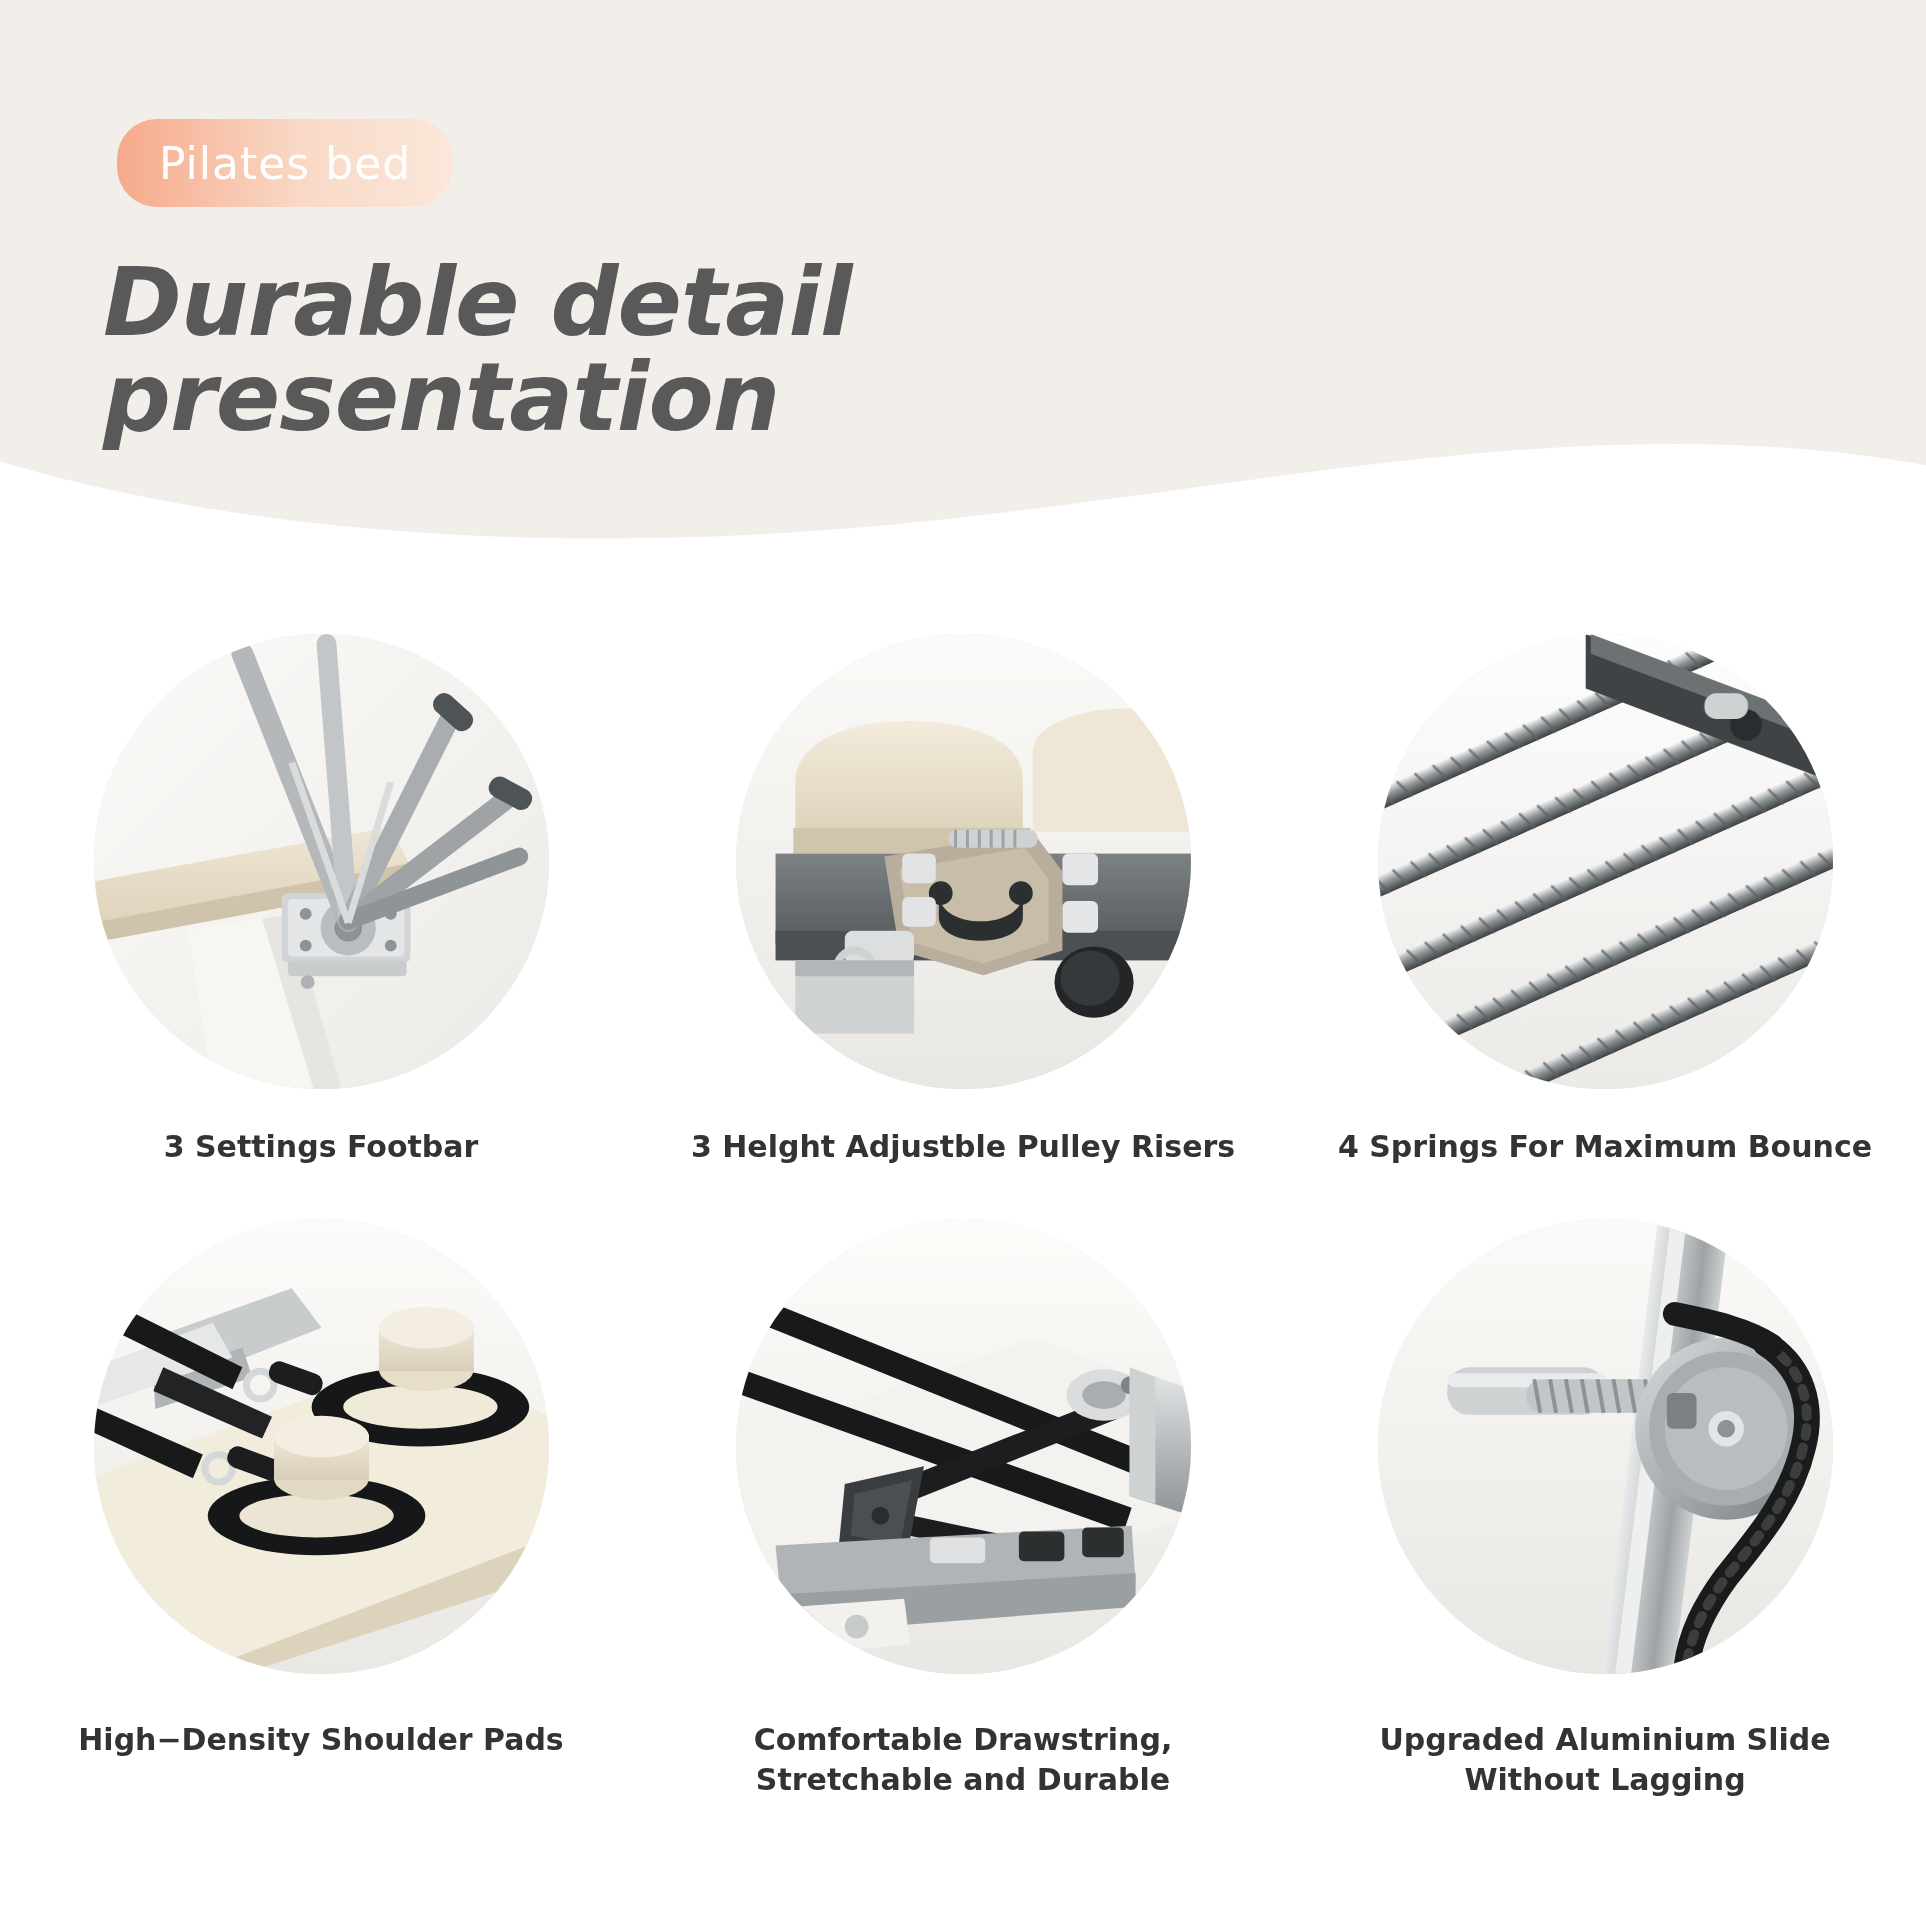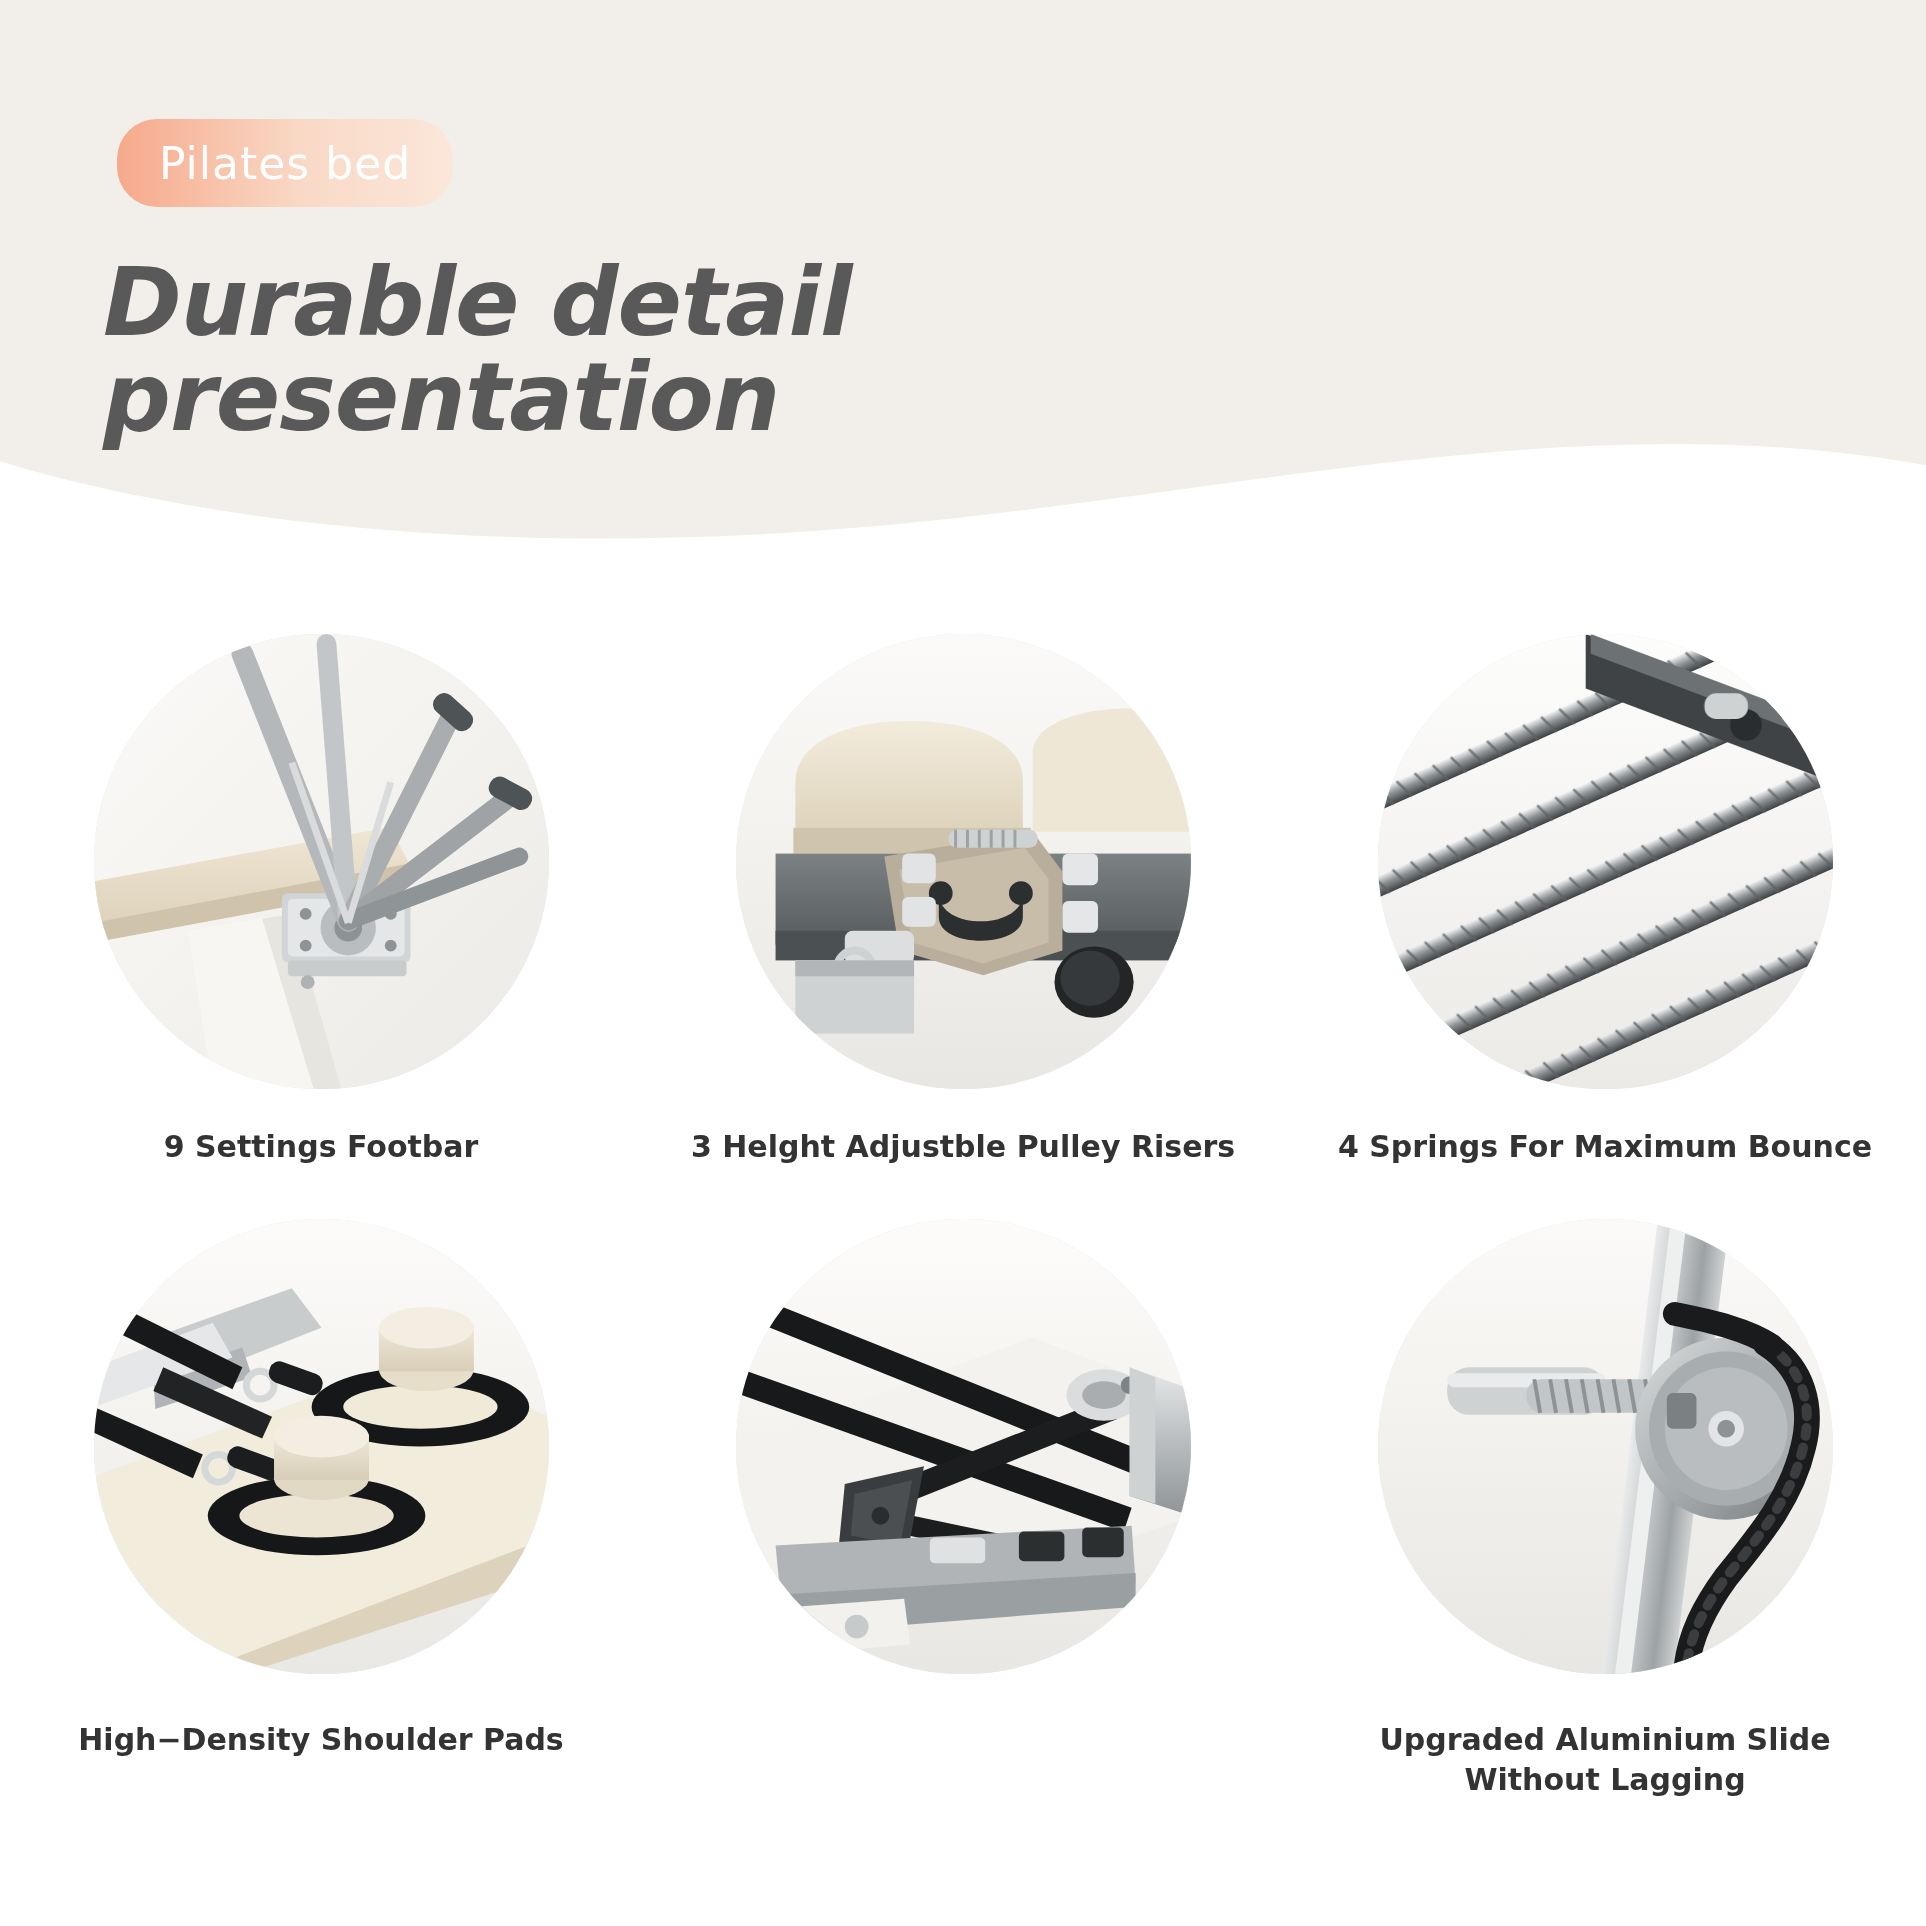--- a/index.html
+++ b/index.html
@@ -173,21 +173,21 @@
             <rect x="340" y="68" width="46" height="22" rx="10" fill="#4e5356" transform="rotate(42 363 79)"></rect>
             <rect x="398" y="150" width="46" height="22" rx="10" fill="#4e5356" transform="rotate(28 421 161)"></rect>
 
             <line x1="257" y1="292" x2="200" y2="130" stroke="#d9dbdc" stroke-width="7"></line>
             <line x1="257" y1="292" x2="300" y2="150" stroke="#d9dbdc" stroke-width="7"></line>
             <rect x="196" y="330" width="120" height="16" rx="4" fill="#c9cccd"></rect>
             <circle cx="216" cy="352" r="7" fill="#aeb2b4"></circle>
           </svg>
         </div>
       </div>
-      <div class="caption">9 Settings Footbar</div>
+      <div class="caption">3 Settings Footbar</div>
     </div>
 
     <div class="cell">
       <div class="circle-wrap">
         <div class="circle">
           <svg viewBox="0 0 460 460" width="455" height="455">
             <defs>
               <linearGradient id="gBgB" x1="0" y1="0" x2="0" y2="1">
                 <stop offset="0%" stop-color="#fbfaf8"></stop>
                 <stop offset="100%" stop-color="#e9e7e3"></stop>
@@ -523,20 +523,22 @@
             <polygon points="40,380 404,358 404,392 46,420" fill="#9a9fa1"></polygon>
             <rect x="196" y="322" width="56" height="26" rx="5" fill="#dfe1e2"></rect>
             <rect x="286" y="316" width="46" height="30" rx="5" fill="#2c2f30"></rect>
             <rect x="350" y="312" width="42" height="30" rx="5" fill="#2c2f30"></rect>
 
             <polygon points="60,392 170,384 176,430 70,440" fill="#f2f1ee"></polygon>
             <circle cx="122" cy="412" r="12" fill="#c7cacb"></circle>
           </svg>
         </div>
       </div>
+      <div class="caption">Comfortable Drawstring,
+Stretchable and Durable</div>
     </div>
 
     <div class="cell">
       <div class="circle-wrap">
         <div class="circle">
           <svg viewBox="0 0 460 460" width="455" height="455">
             <defs>
               <linearGradient id="gBgF" x1="0" y1="0" x2="0" y2="1">
                 <stop offset="0%" stop-color="#fbfaf8"></stop>
                 <stop offset="100%" stop-color="#e9e7e3"></stop>

